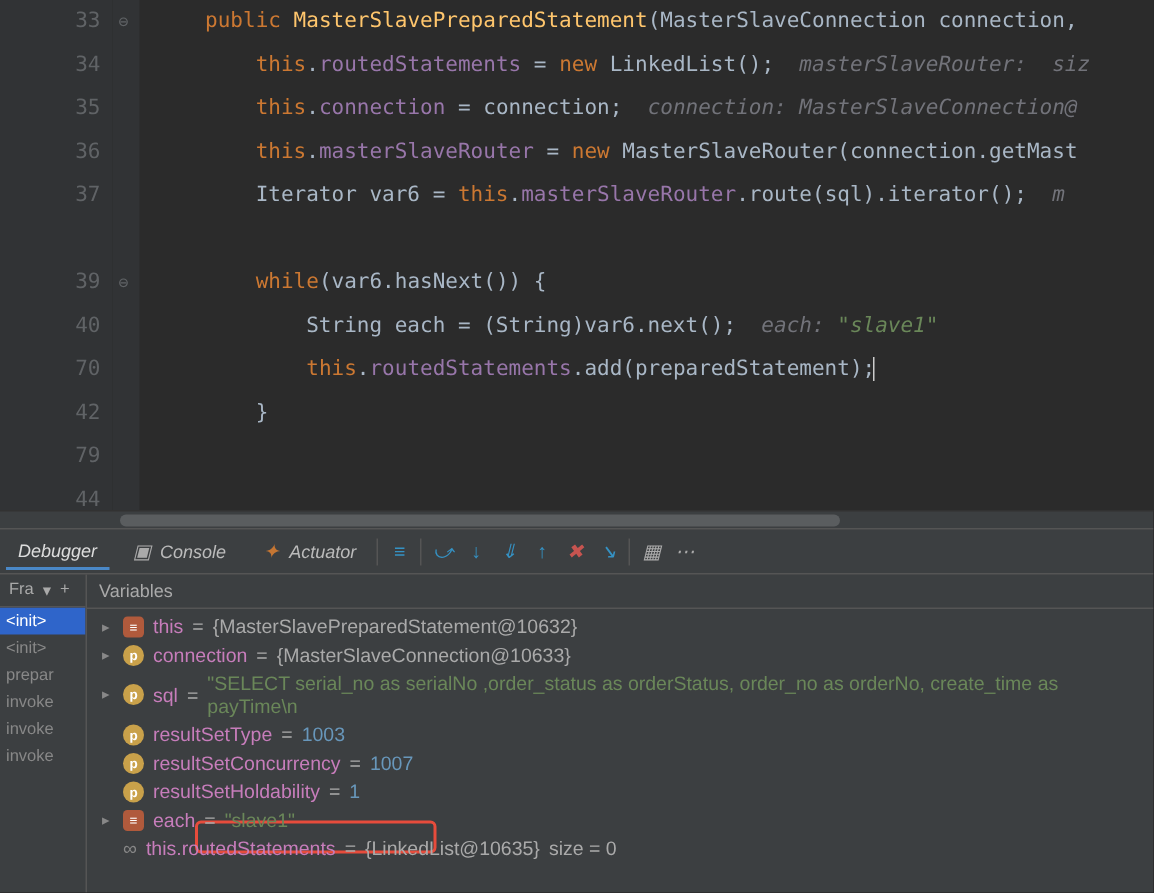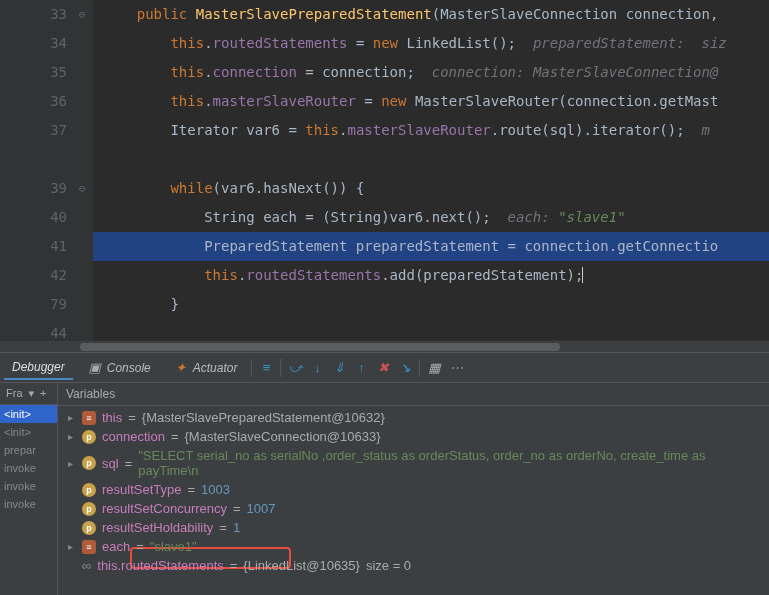--- a/index.html
+++ b/index.html
@@ -227,39 +227,38 @@
 <div class="editor">
   <div class="gutter" id="gutter">
       <div class="ln">33<span class="at">@</span></div>
       <div class="ln">34</div>
       <div class="ln">35</div>
       <div class="ln">36</div>
       <div class="ln">37</div>
       <div class="ln"></div>
       <div class="ln">39</div>
       <div class="ln">40</div>
-      <div class="ln" style="position: relative;">41</div>
+      <div class="ln" style="position: relative;">70</div>
       <div class="ln">42</div>
       <div class="ln">79</div>
       <div class="ln">44</div>
     </div>
   <div class="fold-col">
     <span class="fold-mark" style="top:8px">⊖</span>
     <span class="fold-mark" style="top:182px">⊖</span>
   </div>
   <div class="code" id="code">
       <div class="line">    <span class="kw">public</span> <span class="mth">MasterSlavePreparedStatement</span>(MasterSlaveConnection <span class="id">connection</span>,</div>
-      <div class="line">        <span class="kw">this</span>.<span class="fld">routedStatements</span> = <span class="kw">new</span> LinkedList();  <span class="param">preparedStatement:  siz</span></div>
+      <div class="line">        <span class="kw">this</span>.<span class="fld">routedStatements</span> = <span class="kw">new</span> LinkedList();  <span class="param">masterSlaveRouter:  siz</span></div>
       <div class="line">        <span class="kw">this</span>.<span class="fld">connection</span> = connection;  <span class="param">connection: MasterSlaveConnection@</span></div>
       <div class="line">        <span class="kw">this</span>.<span class="fld">masterSlaveRouter</span> = <span class="kw">new</span> MasterSlaveRouter(connection.getMast</div>
       <div class="line">        Iterator var6 = <span class="kw">this</span>.<span class="fld">masterSlaveRouter</span>.route(sql).iterator();  <span class="param">m</span></div>
       <div class="line"></div>
       <div class="line">        <span class="kw">while</span>(var6.hasNext()) {</div>
       <div class="line">            String each = (String)var6.next();  <span class="param">each: </span><span class="paramv">"slave1"</span></div>
-      <div class="line hl">            PreparedStatement preparedStatement = connection.getConnectio</div>
       <div class="line">            <span class="kw">this</span>.<span class="fld">routedStatements</span>.add(preparedStatement);<span class="caret"></span></div>
       <div class="line">        }</div>
       <div class="line"></div>
     </div>
 </div>
 
 <div class="hscroll">
   <div class="thumb"></div>
 </div>
 

